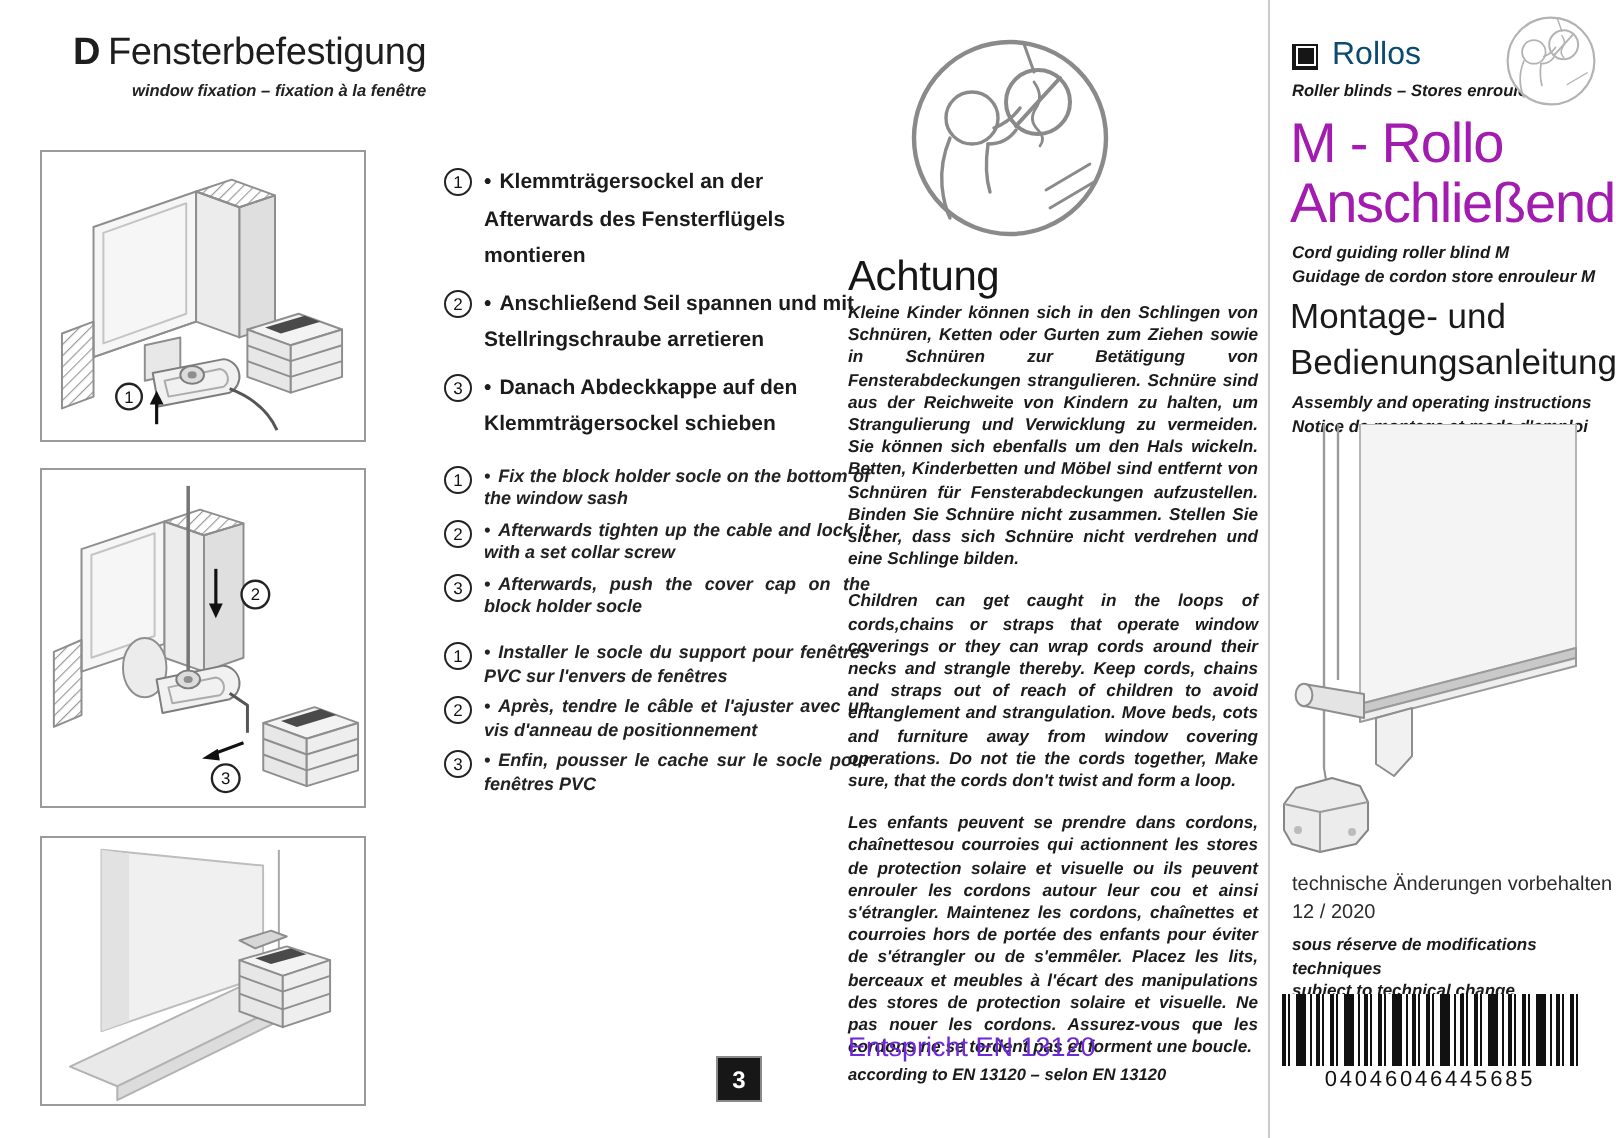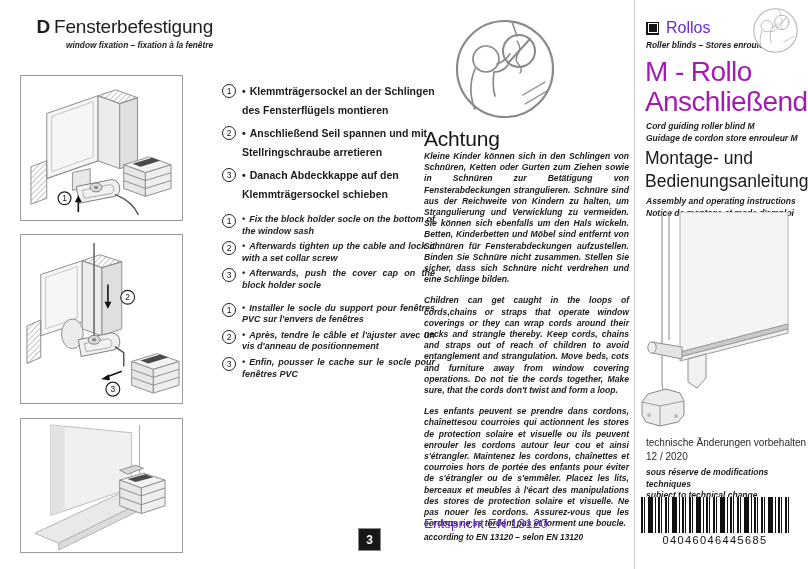--- a/index.html
+++ b/index.html
@@ -49,21 +49,21 @@
   .page-badge { position:absolute; left:358px; top:528px; width:23px; height:23px;
                 background:#171717; border:1px solid #8a8a8a; color:#fff; font-weight:bold;
                 font-size:12px; display:flex; align-items:center; justify-content:center; }
 
   .divider { position:absolute; left:634px; top:0; width:1px; height:569px; background:#cccccc; }
 
   
   .family-row { position:absolute; left:646px; top:19px; display:flex; align-items:center; }
   .family-square { width:13px; height:13px; background:#161616; position:relative; margin-right:7px; }
   .family-square::after { content:""; position:absolute; inset:1.5px; border:1px solid #fff; }
-  .family-name { font-size:16px; color:#6d28d9; }
+  .family-name { font-size:16px; color:#0c4a6e; }
   .family-sub { position:absolute; left:646px; top:40px; font-style:italic; font-weight:bold; font-size:8.3px; }
   .mini-warn { position:absolute; left:752px; top:7px; width:47px; height:47px; }
   .cover-title { position:absolute; left:645px; top:57px; font-size:28px; line-height:30px;
                  letter-spacing:-0.6px; color:#a21caf; }
   .title-subs { position:absolute; left:646px; top:121px; font-style:italic; font-weight:bold;
                 font-size:8.5px; line-height:11.5px; }
   .manual-title { position:absolute; left:645px; top:147px; font-size:17.5px; line-height:23px; color:#1a1a1a; }
   .manual-subs { position:absolute; left:646px; top:196px; font-style:italic; font-weight:bold;
                  font-size:8.5px; line-height:11.5px; }
   .cover-illus { position:absolute; left:636px; top:212px; width:165px; height:222px; }
@@ -195,21 +195,21 @@
         <line x1="100" y1="79" x2="122" y2="87" stroke="#8e8e8e"></line>
           <line x1="122" y1="87" x2="146" y2="79" stroke="#8e8e8e"></line>
       </g>
     </svg>
   </div>
 
   <div class="steps-col">
     <div class="step-list list-de">
       <div class="step">
         <span class="step-num">1</span>
-        <span class="step-text">Klemmträgersockel an der Schlingen des Fensterflügels montieren</span>
+        <span class="step-text">Klemmträgersockel an der Afterwards des Fensterflügels montieren</span>
       </div>
       <div class="step">
         <span class="step-num">2</span>
         <span class="step-text">Anschließend Seil spannen und mit Stellringschraube arretieren</span>
       </div>
       <div class="step">
         <span class="step-num">3</span>
         <span class="step-text">Danach Abdeckkappe auf den Klemmträgersockel schieben</span>
       </div>
     </div>

